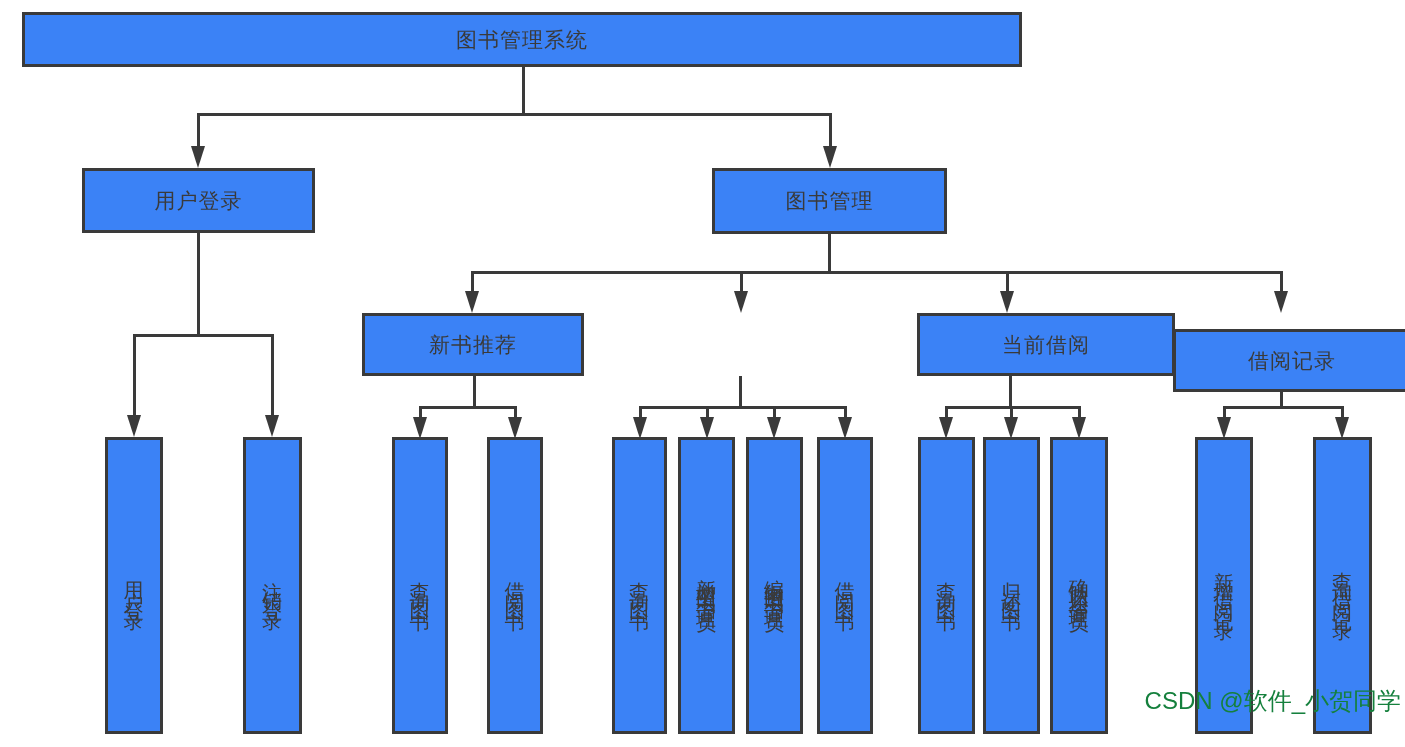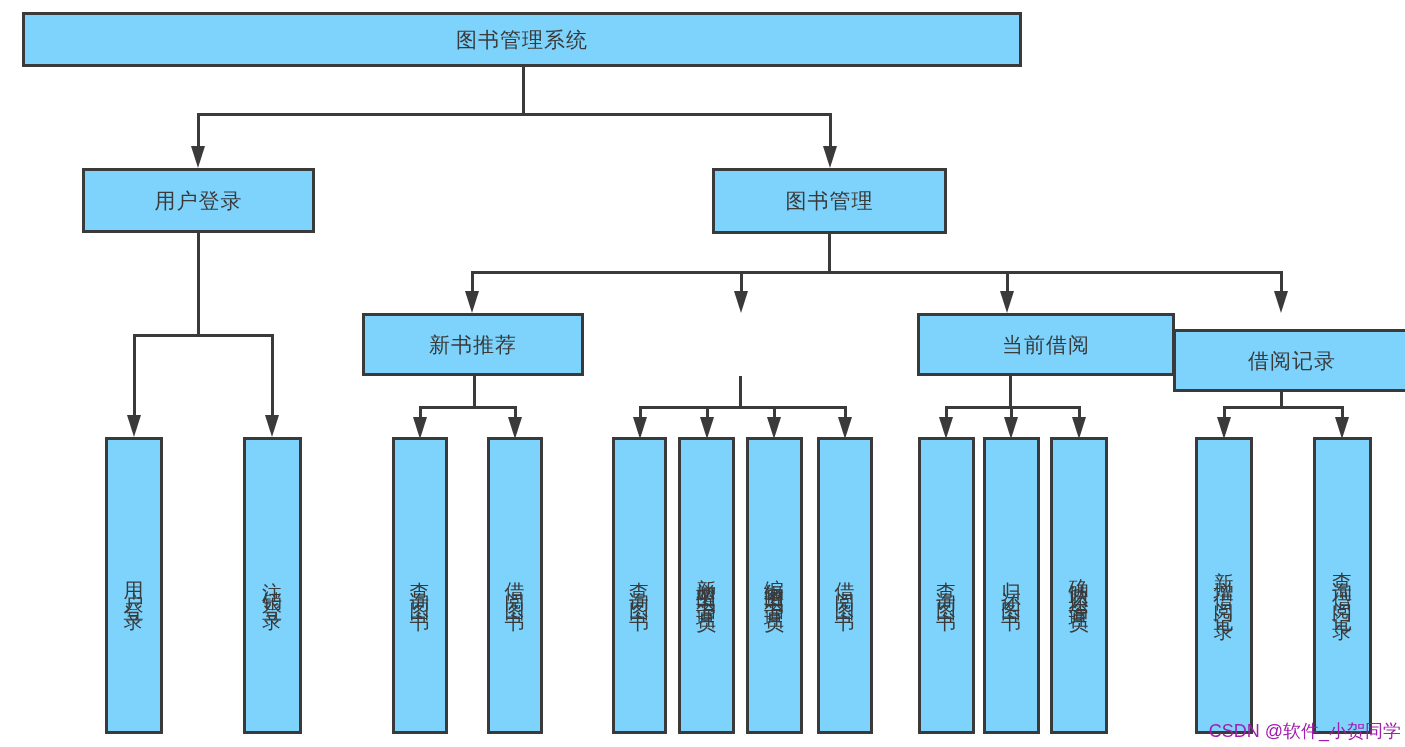--- a/index.html
+++ b/index.html
@@ -13,21 +13,21 @@
   }
   .wires {
     position: absolute;
     left: 0; top: 0;
     pointer-events: none;
   }
   .box {
     position: absolute;
     box-sizing: border-box;
     border: 3px solid #3a3a3a;
-    background: #7dd3fc;
+    background: #3b82f6;
     display: flex;
     align-items: center;
     justify-content: center;
     color: #3a3a3a;
   }
   .hlabel {
     font-size: 21px;
     letter-spacing: 1px;
     white-space: nowrap;
     color: #3a3a3a;
@@ -65,23 +65,23 @@
   .n-l-borrow2 { left: 817px;  width: 56px; }
   .n-l-query3  { left: 918px;  width: 57px; }
   .n-l-return  { left: 983px;  width: 57px; }
   .n-l-confirm { left: 1050px; width: 58px; }
   .n-l-addrec  { left: 1195px; width: 58px; }
   .n-l-qryrec  { left: 1313px; width: 59px; }
 
   .watermark {
     position: absolute;
     right: 4px;
-    top: 719px;
-    font-size: 18px;
-    color: #a21caf;
+    top: 685px;
+    font-size: 24px;
+    color: #15803d;
     white-space: nowrap;
     z-index: 10;
     background: transparent;
   }
 </style>
 </head>
 <body>
 
 <div class="canvas">
 

